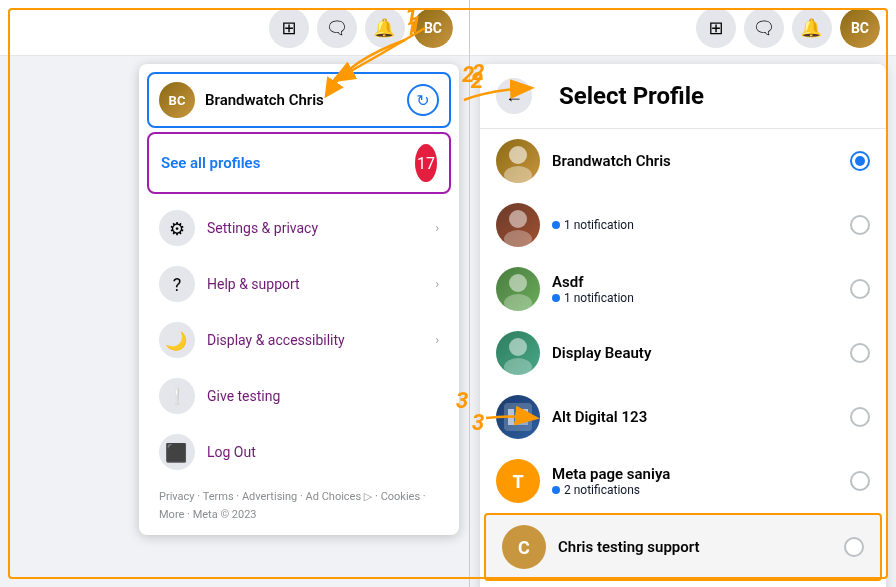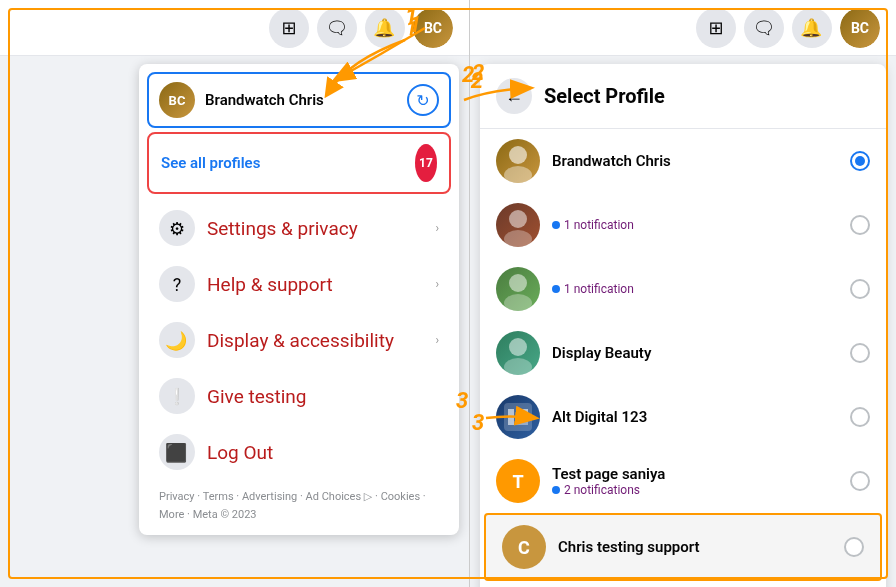--- a/index.html
+++ b/index.html
@@ -132,60 +132,60 @@
       color: #1877f2;
       font-size: 16px;
     }
 
     .see-all-profiles {
       display: flex;
       align-items: center;
       justify-content: space-between;
       padding: 10px 12px;
       border-radius: 8px;
-      border: 2px solid #ef4444;
+      border: 2px solid #a21caf;
       margin-bottom: 6px;
       cursor: pointer;
       background: #fff;
     }
     .see-all-text {
       font-size: 15px;
       font-weight: 600;
       color: #1877f2;
     }
     .badge-red {
       background: #e41e3f;
       color: #fff;
       border-radius: 50%;
       width: 22px; height: 38px;
       display: flex; align-items: center; justify-content: center;
-      font-size: 12px;
-      font-weight: bold;
+      font-size: 16px;
+      font-weight: normal;
     }
 
     .menu-item {
       display: flex;
       align-items: center;
       gap: 12px;
       padding: 10px 12px;
       border-radius: 8px;
       cursor: pointer;
     }
     .menu-icon {
       width: 36px; height: 36px;
       border-radius: 50%;
       background: #e4e6eb;
       display: flex; align-items: center; justify-content: center;
       font-size: 18px;
       flex-shrink: 0;
     }
     .menu-label {
       flex: 1;
-      font-size: 19px;
-      color: #b91c1c;
+      font-size: 14px;
+      color: #701a75;
     }
     .chevron {
       color: #999;
       font-size: 12px;
     }
 
     .footer-links {
       padding: 8px 12px 4px;
       font-size: 11px;
       color: #8a8d91;
@@ -232,23 +232,24 @@
     }
     .back-btn {
       width: 36px; height: 36px;
       border-radius: 50%;
       background: #e4e6eb;
       display: flex; align-items: center; justify-content: center;
       cursor: pointer;
       font-size: 18px;
     }
     .select-profile-title {
-      font-size: 20px;
+      font-size: 24px;
       font-weight: 700;
       color: #050505;
+      margin-left: 15px;
     }
 
     .profile-list-item {
       display: flex;
       align-items: center;
       gap: 12px;
       padding: 10px 16px;
       cursor: pointer;
       position: relative;
     }
@@ -271,21 +272,21 @@
     }
 
     .pli-info { flex: 1; }
     .pli-name {
       font-size: 15px;
       font-weight: 600;
       color: #050505;
     }
     .pli-sub {
       font-size: 12px;
-      color: #701a75;
+      color: #0f172a;
       display: flex;
       align-items: center;
       gap: 4px;
     }
     .dot-blue {
       width: 8px; height: 8px;
       border-radius: 50%;
       background: #1877f2;
       display: inline-block;
     }
@@ -435,20 +436,21 @@
       </div>
 
       <div class="profile-list-item">
         <div class="pli-avatar" style="background: linear-gradient(135deg,#4a7c3f,#6aad5a);">
           <svg width="44" height="44" viewBox="0 0 44 44">
               <circle cx="22" cy="16" r="9" fill="rgba(255,255,255,0.5)"></circle>
               <ellipse cx="22" cy="36" rx="14" ry="9" fill="rgba(255,255,255,0.3)"></ellipse>
             </svg>
         </div>
         <div class="pli-info">
+          <div class="pli-name">Asdf</div>
           <div class="pli-sub"><span class="dot-blue"></span>1 notification</div>
         </div>
         <div class="radio-empty"></div>
       </div>
 
       <div class="profile-list-item">
         <div class="pli-avatar" style="background: linear-gradient(135deg,#2e7d5e,#48a888);">
           <svg width="44" height="44" viewBox="0 0 44 44">
               <circle cx="22" cy="16" r="9" fill="rgba(255,255,255,0.5)"></circle>
               <ellipse cx="22" cy="36" rx="14" ry="9" fill="rgba(255,255,255,0.3)"></ellipse>
@@ -473,21 +475,21 @@
           <div class="pli-name">Alt Digital 123</div>
         </div>
         <div class="radio-empty"></div>
       </div>
 
       <div class="profile-list-item">
         <div class="pli-avatar" style="background: #f90;">
           <span style="font-size:18px; font-weight:bold; color:#fff;">T</span>
         </div>
         <div class="pli-info">
-          <div class="pli-name">Test page saniya</div>
+          <div class="pli-name">Meta page saniya</div>
           <div class="pli-sub"><span class="dot-blue"></span>2 notifications</div>
         </div>
         <div class="radio-empty"></div>
       </div>
 
       <div class="profile-list-item highlighted">
         <div class="pli-avatar" style="background: #c8963e;">
           <span style="font-size:18px; font-weight:bold; color:#fff;">C</span>
         </div>
         <div class="pli-info">

